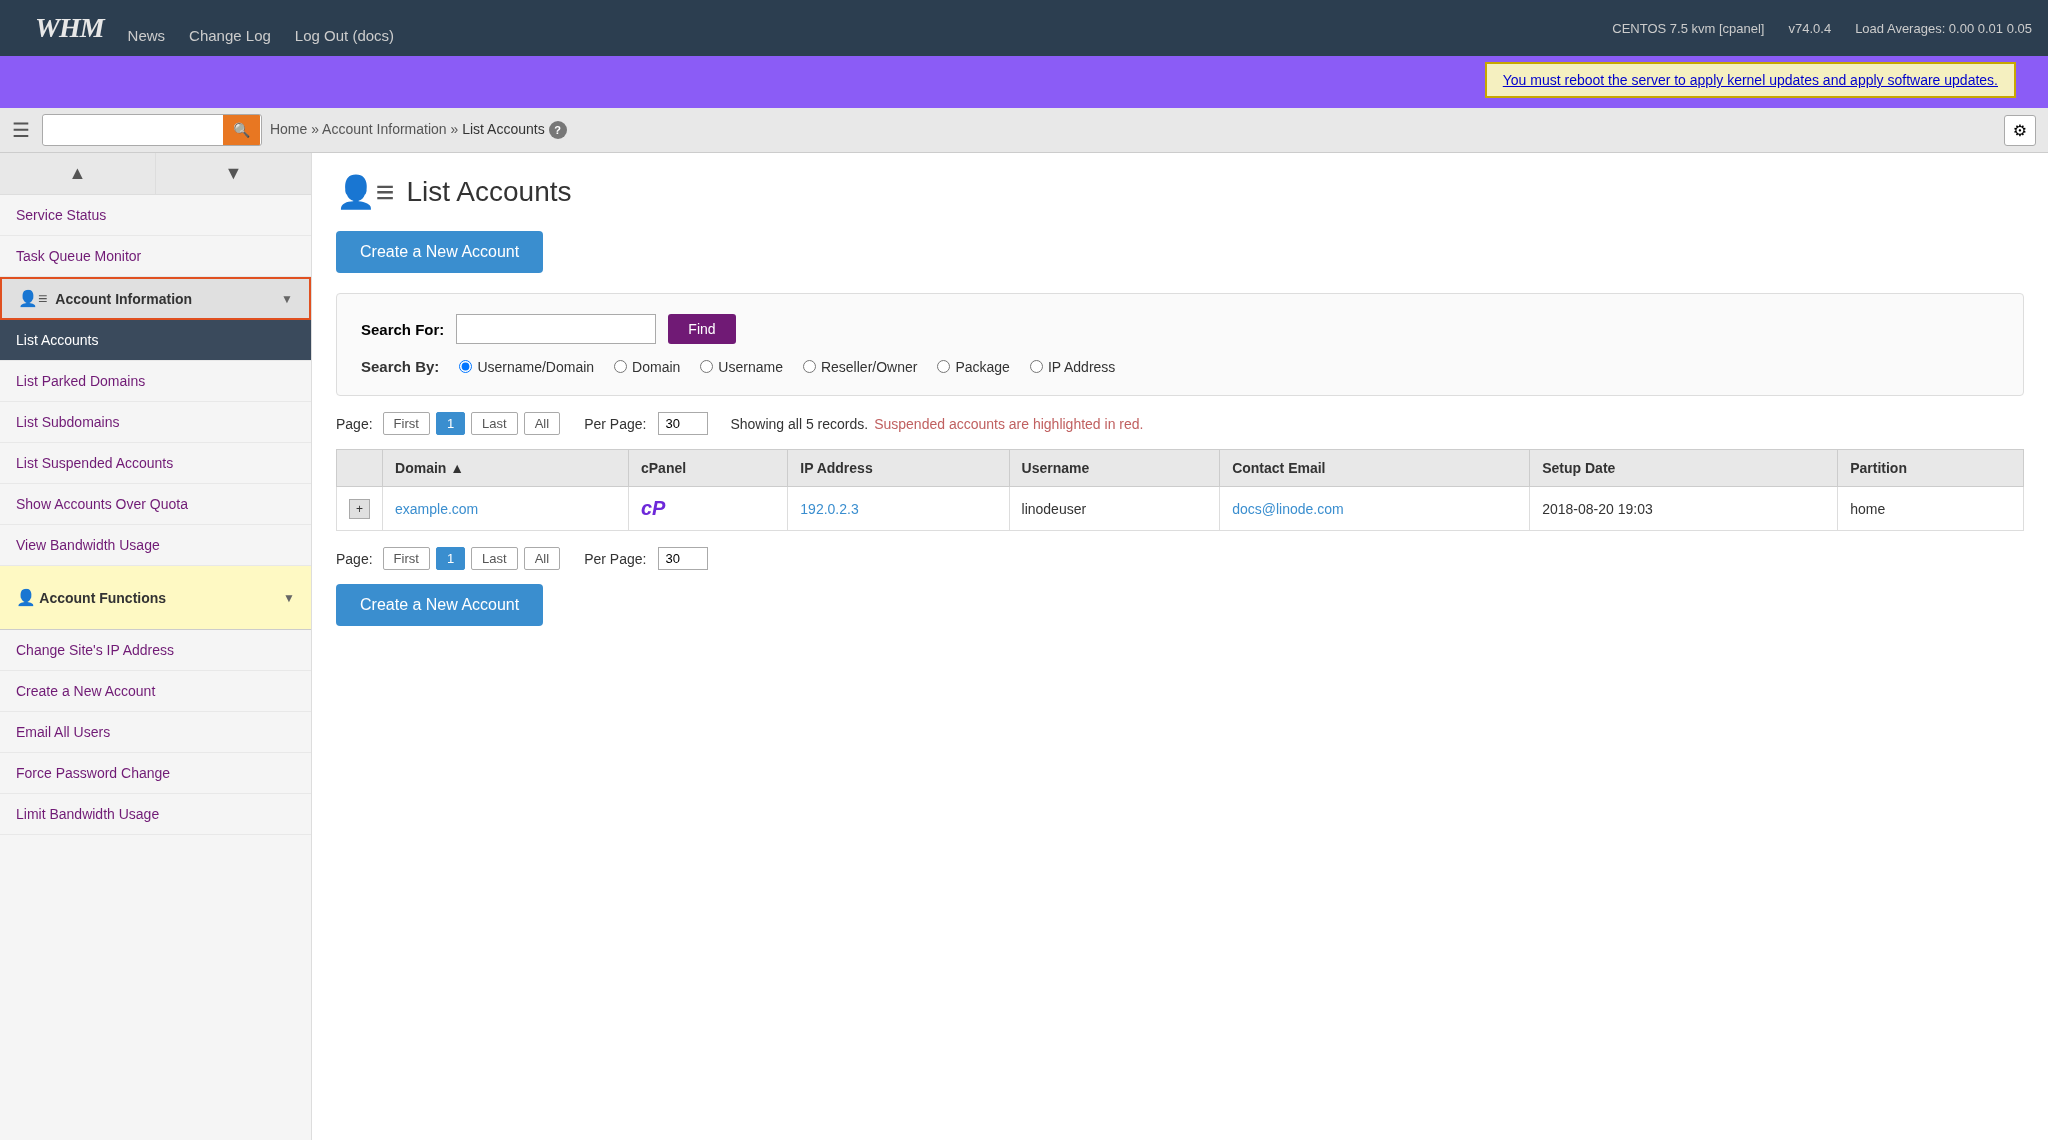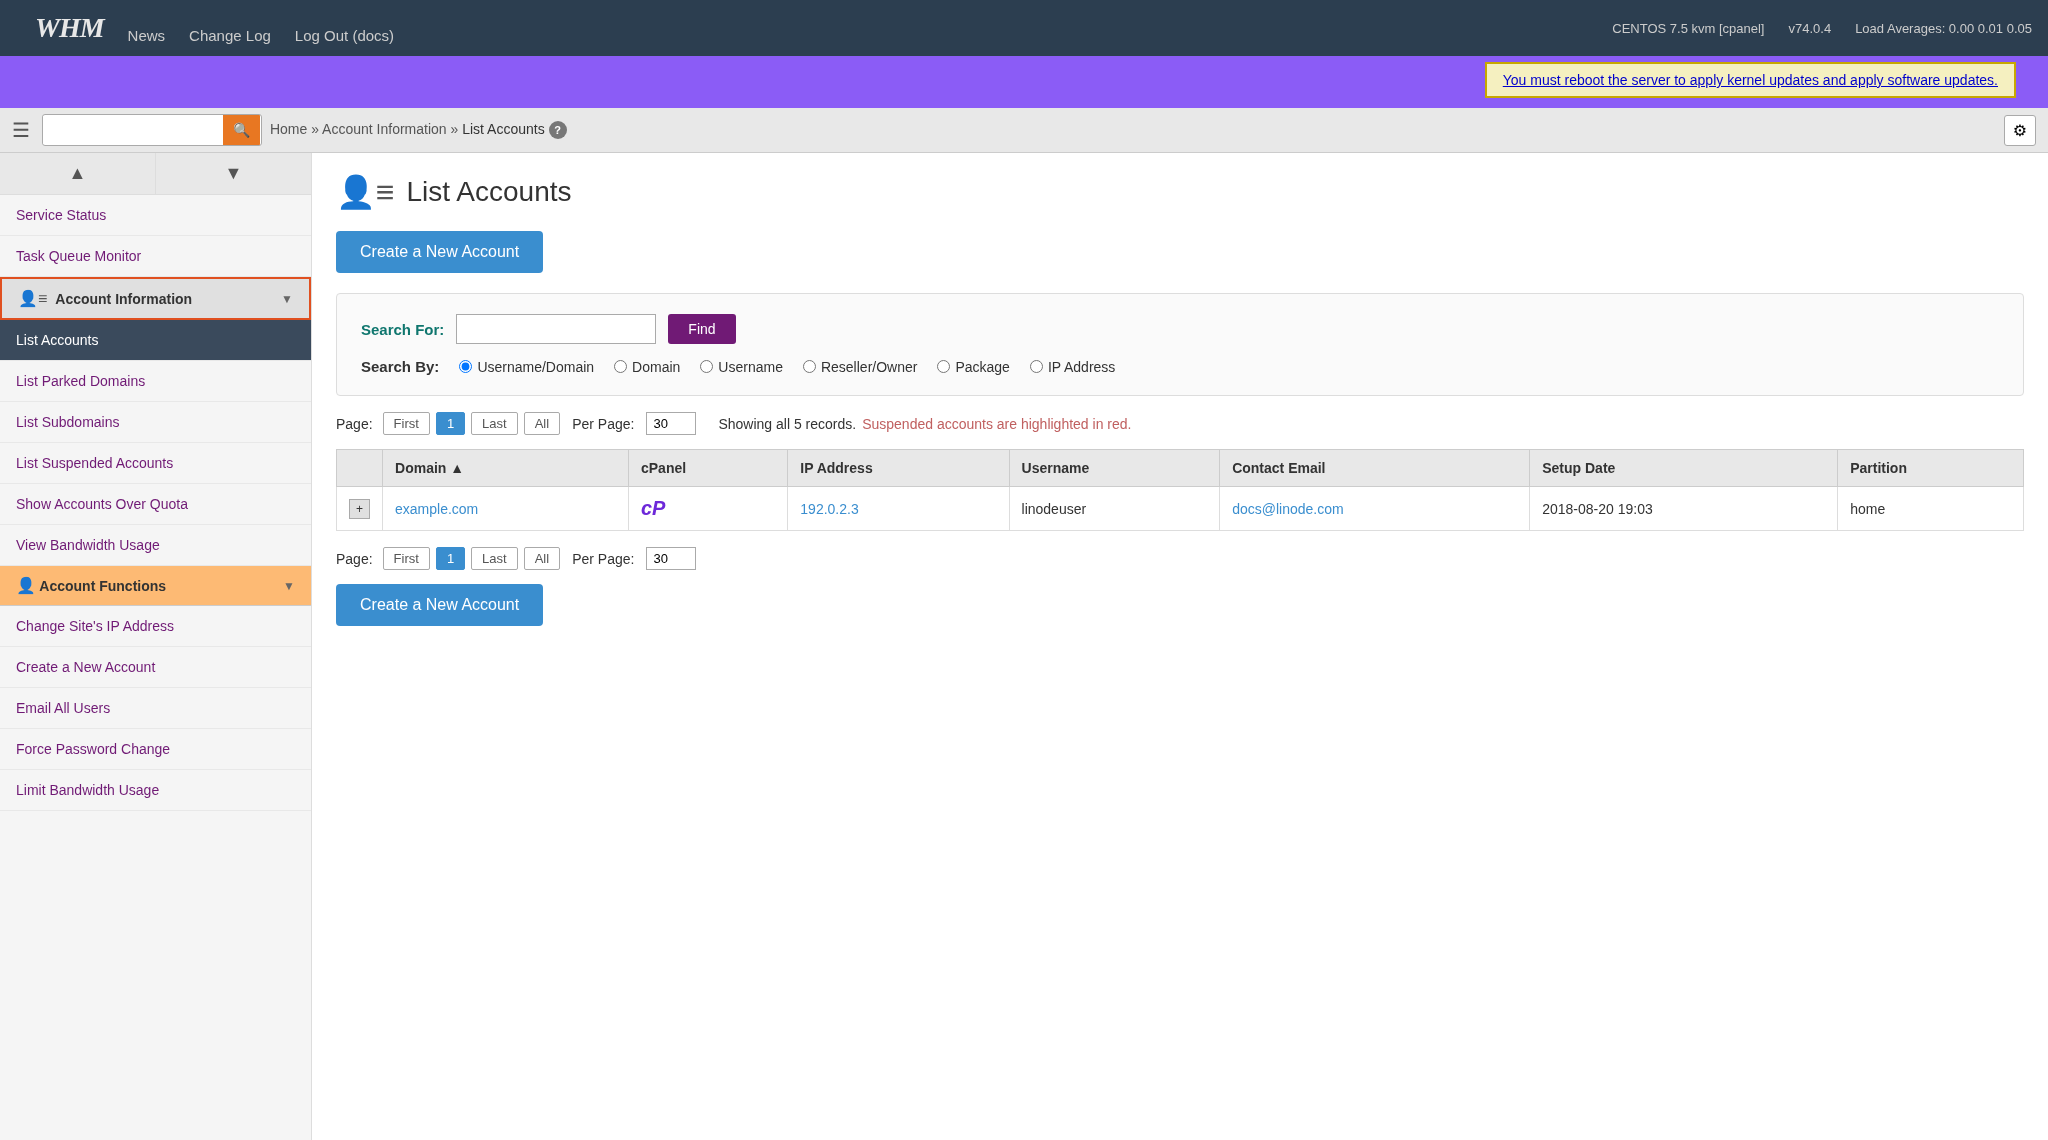--- a/index.html
+++ b/index.html
@@ -153,22 +153,22 @@
       font-weight: bold;
       font-size: 14px;
       cursor: pointer;
       color: #333;
       justify-content: space-between;
     }
     .sidebar-section-header .header-left { display: flex; align-items: center; gap: 8px; }
     .section-icon { color: #555; font-size: 16px; }
     .section-chevron { color: #666; font-size: 12px; }
     .sidebar-account-functions {
-      padding: 10px 16px;
-      background: #fdba74;
+      padding: 22px 16px;
+      background: #fef9c3;
       border-bottom: 1px solid #ccc;
       font-weight: bold;
       font-size: 14px;
       cursor: pointer;
       color: #333;
       display: flex;
       align-items: center;
       justify-content: space-between;
     }
 
@@ -214,21 +214,21 @@
       padding: 20px 24px;
       margin-bottom: 16px;
       background: #fafafa;
     }
     .search-row {
       display: flex;
       align-items: center;
       gap: 12px;
       margin-bottom: 14px;
     }
-    .search-label { font-weight: bold; font-size: 15px; color: #0f766e; }
+    .search-label { font-weight: bold; font-size: 15px; color: #000000; }
     .search-field {
       border: 1px solid #aaa;
       padding: 6px 10px;
       font-size: 14px;
       width: 200px;
     }
     .find-btn {
       background: #701a75;
       color: white;
       border: none;
@@ -271,21 +271,21 @@
       cursor: pointer;
       font-size: 13px;
       color: #555;
       border-radius: 2px;
     }
     .page-btn.active {
       background: #3a8ecf;
       color: white;
       border-color: #3a8ecf;
     }
-    .per-page-label { margin-left: 6px; margin-right: 6px; }
+    .per-page-label { margin-left: 18px; margin-right: 6px; }
     .per-page-input {
       border: 1px solid #aaa;
       padding: 3px 6px;
       width: 50px;
       font-size: 13px;
     }
     .records-info { margin-left: 16px; color: #333; }
     .suspended-note { color: #c06060; }
 
     

